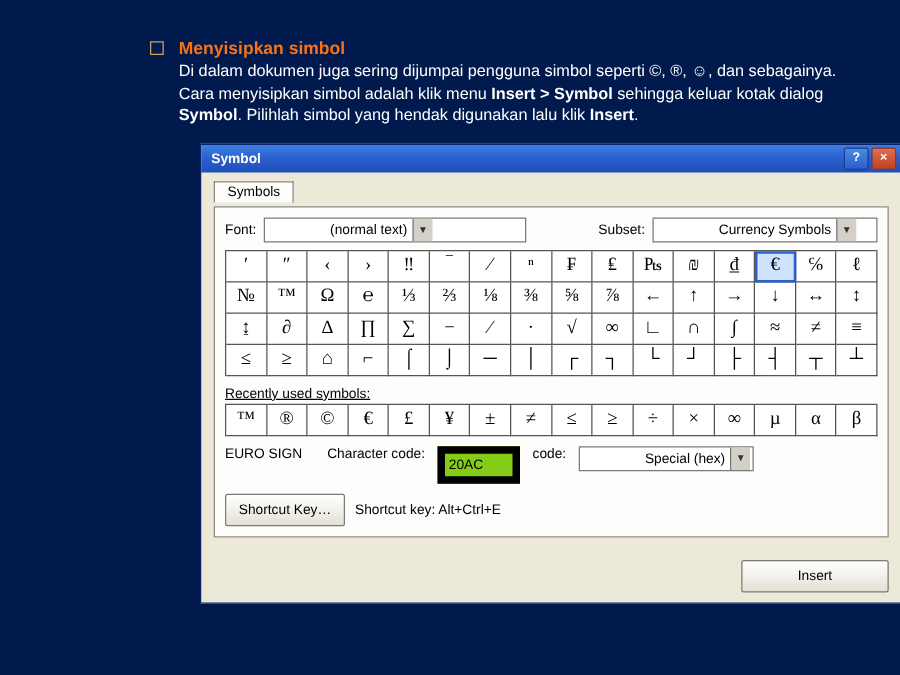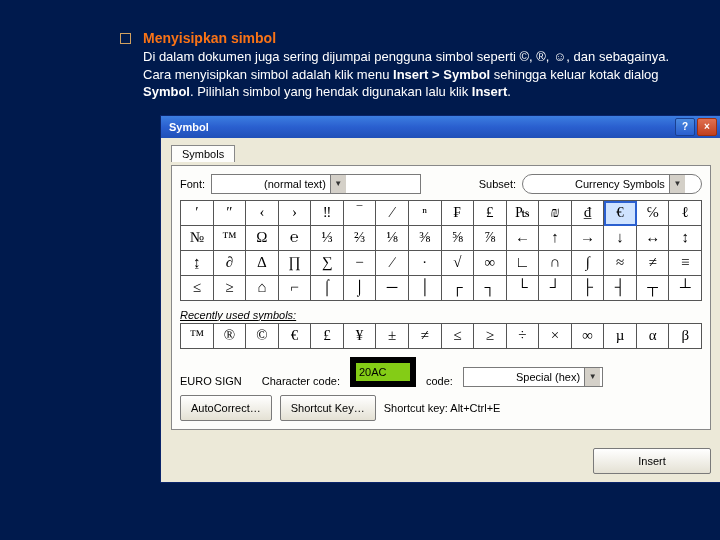--- a/index.html
+++ b/index.html
@@ -98,21 +98,21 @@
   }
   .combo span { padding:0 4px; white-space:nowrap; overflow:hidden; }
   .combo .arrow {
     width:15px;height:100%;
     background:#d4d0c8;
     border-left:1px solid #7a7a7a;
     display:flex;align-items:center;justify-content:center;
     font-size:8px;color:#333;
   }
   .font-combo { width:160px; }
-  .subset-combo { width:130px;border-radius:10px; }
+  .subset-combo { width:130px; }
   .code-input {
     border:6px solid #000000;background:#84cc16;height:18px;width:48px;
     padding:0 3px;display:flex;align-items:center;
   }
   .from-combo { width:90px; }
 
   .grid {
     display:grid;
     grid-template-columns: repeat(16, 1fr);
     border:1px solid #555;
@@ -124,29 +124,29 @@
     border-right:1px solid #555;
     border-bottom:1px solid #555;
     height:24px;
     display:flex;align-items:center;justify-content:center;
     font-family: "Times New Roman", serif;
     font-size:15px;
     color:#000;
   }
   .cell.sel { background:#cfe3ff; outline:2px solid #2a5fcf; outline-offset:-2px; }
 
-  .section-label { margin:8px 0 2px 0; text-decoration:underline;font-style:italic; }
+  .section-label { margin:8px 0 2px 0; text-decoration:underline; }
   .recent-grid {
     display:grid;
     grid-template-columns: repeat(16,1fr);
     border:1px solid #555;border-right:none;border-bottom:none;background:#fff;
   }
   .recent-grid .cell { height:24px; }
 
-  .bottom-row { display:flex; align-items:flex-end; gap:10px; margin-top:8px; }
+  .bottom-row { display:flex; align-items:flex-start; gap:10px; margin-top:8px; }
   .char-name { flex:0 0 auto; font-size:11px; }
 
   .btn-row { display:flex; gap:8px; margin-top:8px; align-items:center; }
   .btn {
     border:1px solid #7a7a7a;
     background:linear-gradient(to bottom,#fff,#e4e1d4);
     padding:2px 10px;
     height:20px;
     display:flex;align-items:center;justify-content:center;
     border-radius:2px;
@@ -293,21 +293,20 @@
               <span>20AC</span>
             </div>
           <span>code:</span>
           <div class="combo from-combo">
             <span>Special (hex)</span>
             <div class="arrow">▼</div>
           </div>
         </div>
 
         <div class="btn-row">
-          <div class="btn">AutoCorrect…</div>
           <div class="btn">Shortcut Key…</div>
           <span>Shortcut key: Alt+Ctrl+E</span>
         </div>
       </div>
     </div>
     <div class="dialog-footer">
       <div class="btn wide">Insert</div>
     </div>
   </div>
 </div>

